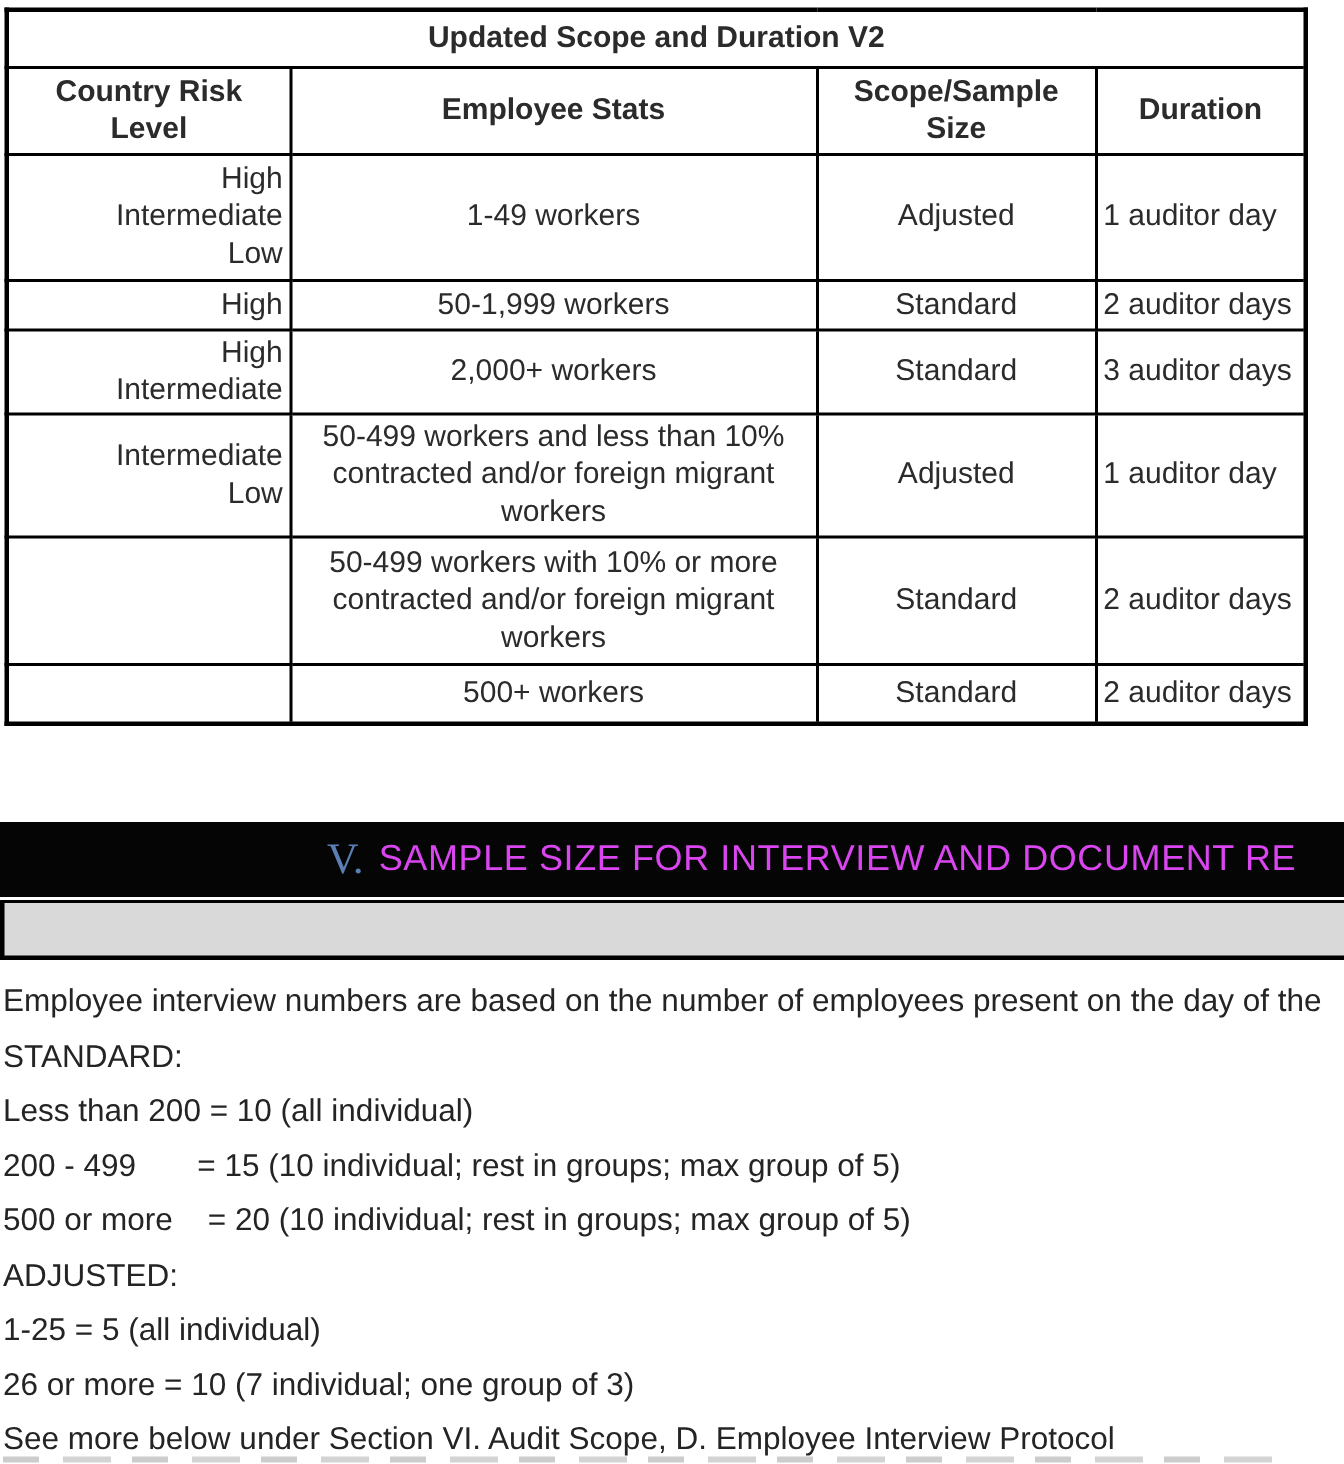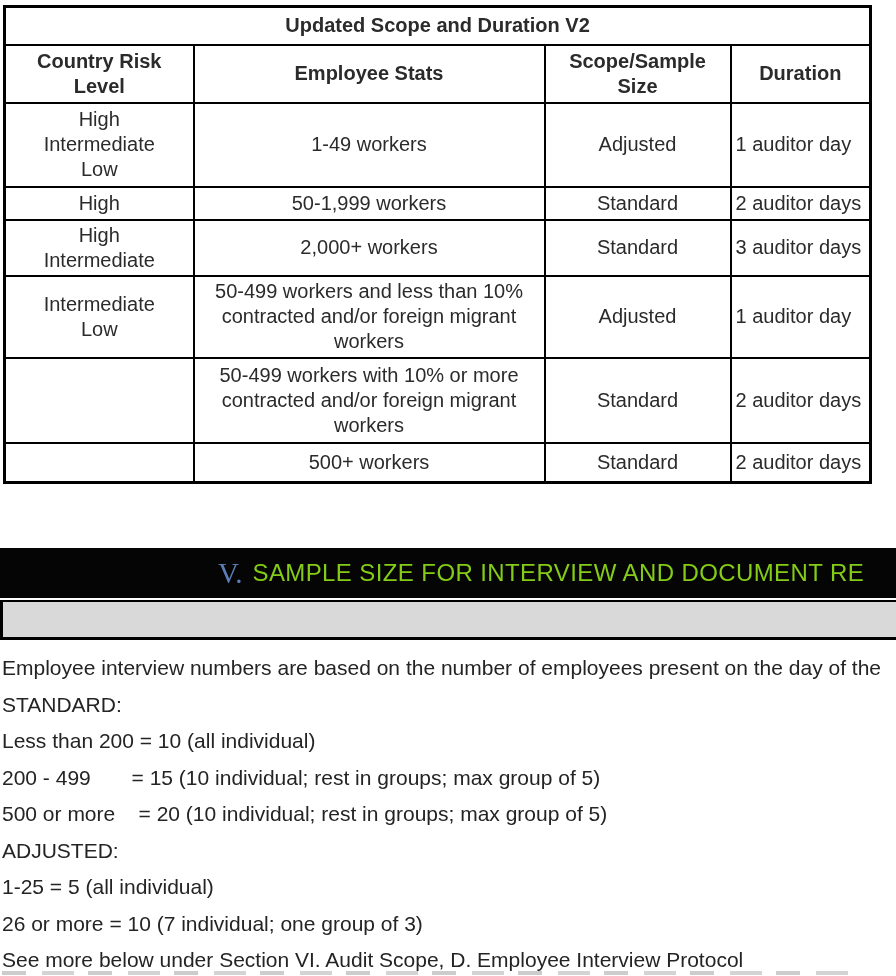--- a/index.html
+++ b/index.html
@@ -46,21 +46,21 @@
     padding: 2px;
   }
   td.col-header {
     text-align: center;
     font-weight: bold;
     font-size: 20px;
     line-height: 25px;
     color: #000;
     height: 58px;
   }
-  td.cell-risk   { white-space: pre-line; text-align: center; }
+  td.cell-risk   { white-space: pre-line; text-align: right; }
   td.cell-stats  { text-align: center; }
   td.cell-scope  { text-align: center; border-radius: 29px; }
   td.cell-dur    { text-align: left; padding-left: 4px; padding-right: 1px; margin-left: 36px; }
   tr.r1 td { height: 84px; }
   tr.r2 td { height: 33px; }
   tr.r3 td { height: 50px; }
   tr.r4 td { height: 82px; }
   tr.r5 td { height: 85px; }
   tr.r6 td { height: 40px; }
 
@@ -80,21 +80,21 @@
   }
   .section-banner .numeral {
     font-family: "Liberation Serif", serif;
     font-size: 29px;
     color: #5b7fb5;
     margin-right: 10px;
   }
   .section-banner .banner-title {
     font-size: 24px;
     letter-spacing: 0.4px;
-    color: #84cc16;
+    color: #d946ef;
   }
 
   
   .subsection-bar {
     position: absolute;
     top: 600px;
     left: 0;
     width: 896px;
     height: 40px;
     background: #d9d9d9;

